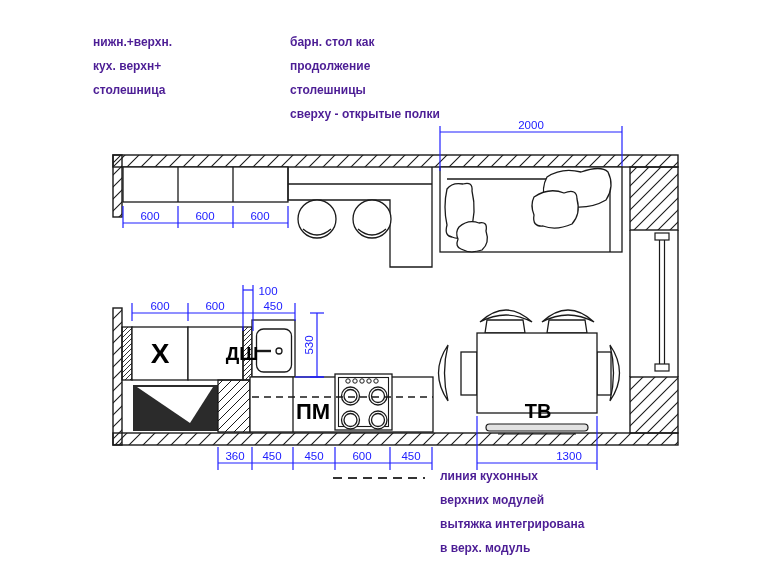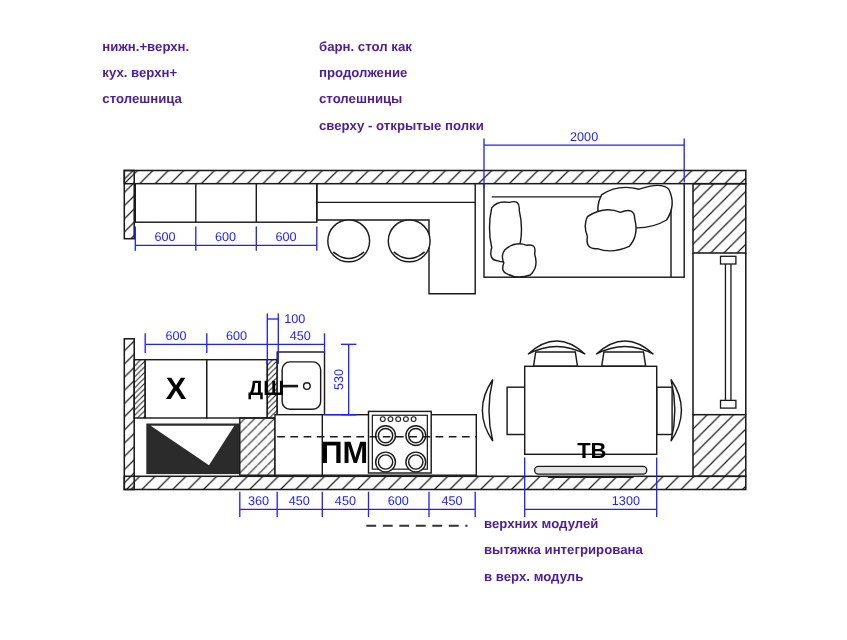--- a/index.html
+++ b/index.html
@@ -177,20 +177,21 @@
     <div>кух. верхн+</div>
     <div>столешница</div>
   </div>
   <div class="note" style="left:290px;top:30px;">
     <div>барн. стол как</div>
     <div>продолжение</div>
     <div>столешницы</div>
     <div>сверху - открытые полки</div>
   </div>
   <div class="note" style="left:440px;top:464px;">
+    <div>линия кухонных</div>
     <div>верхних модулей</div>
     <div>вытяжка интегрирована</div>
     <div>в верх. модуль</div>
   </div>
 
   <span class="dim" style="left:150px;top:216px;">600</span>
   <span class="dim" style="left:205px;top:216px;">600</span>
   <span class="dim" style="left:260px;top:216px;">600</span>
   <span class="dim" style="left:531px;top:125px;">2000</span>
   <span class="dim" style="left:160px;top:306px;">600</span>
@@ -200,16 +201,16 @@
   <span class="dim rot" style="left:309px;top:345px;">530</span>
   <span class="dim" style="left:235px;top:456px;">360</span>
   <span class="dim" style="left:272px;top:456px;">450</span>
   <span class="dim" style="left:314px;top:456px;">450</span>
   <span class="dim" style="left:362px;top:456px;">600</span>
   <span class="dim" style="left:411px;top:456px;">450</span>
   <span class="dim" style="left:537px;top:456px;margin-left:32px;">1300</span>
 
   <span class="plab" style="left:160px;top:354px;font-size:28px;">Х</span>
   <span class="plab" style="left:215px;top:354px;font-size:19px;margin-left:27px;">ДШ</span>
-  <span class="plab" style="left:313px;top:412px;font-size:28px;">ПМ</span>
+  <span class="plab" style="left:313px;top:412px;font-size:22px;">ПМ</span>
   <span class="plab" style="left:538px;top:411px;font-size:20px;">ТВ</span>
 
 </div>
 
 </body></html>

